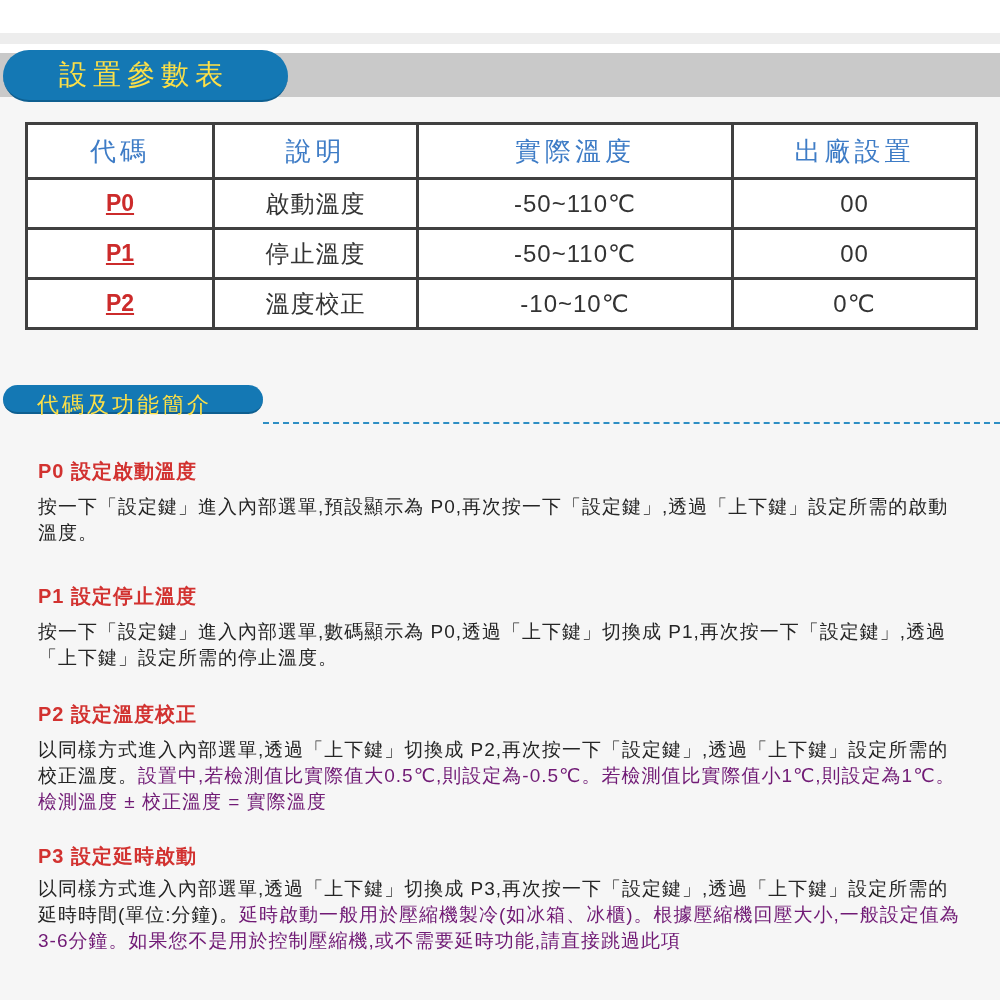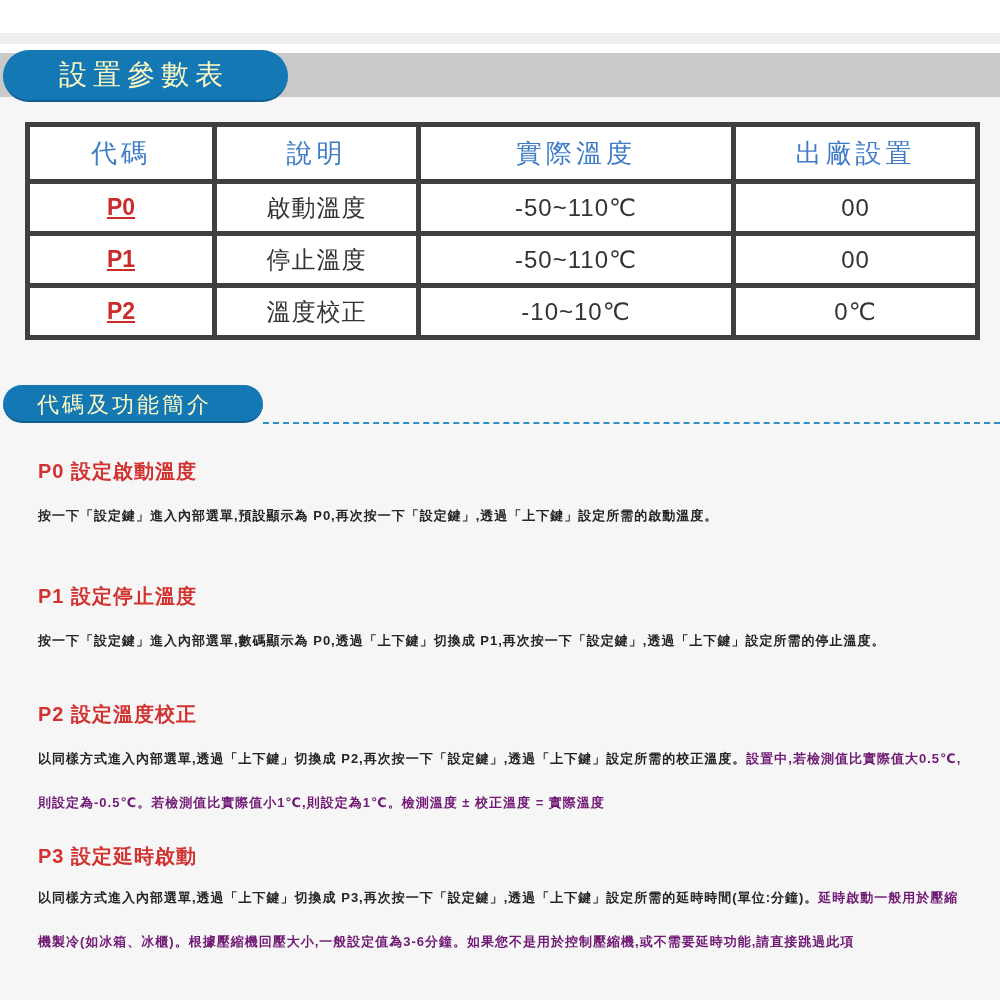--- a/index.html
+++ b/index.html
@@ -4,44 +4,44 @@
 <style>
   html,body{margin:0;padding:0;background:#ffffff;font-family:"Liberation Sans","DejaVu Sans",sans-serif;}
   .page{position:relative;width:1000px;height:1000px;background:#ffffff;overflow:hidden;}
 
   
   .bg-lower{position:absolute;left:0;top:97px;width:1000px;height:903px;background:#f6f6f6;}
   .top-stripe{position:absolute;left:0;top:33px;width:1000px;height:11px;background:#ededed;}
   .gray-bar{position:absolute;left:0;top:53px;width:1000px;height:44px;background:#c9c9c9;}
 
   
-  .ribbon{position:absolute;background:#1478b4;color:#fef9c3;box-sizing:border-box;
+  .ribbon{position:absolute;background:#1478b4;color:#fde047;box-sizing:border-box;
           border-bottom:2px solid #0e5f90;border-radius:26px;}
   .ribbon-1{left:3px;top:50px;width:285px;height:52px;font-size:28px;line-height:50px;
             padding-left:56px;letter-spacing:6px;}
-  .ribbon-2{left:3px;top:385px;width:260px;height:38px;font-size:22px;line-height:39px;
+  .ribbon-2{left:3px;top:385px;width:260px;height:29px;font-size:22px;line-height:39px;
             padding-left:34px;letter-spacing:3px;}
   .dash-line{position:absolute;left:263px;top:422px;width:737px;height:0;
              border-top:2px dashed #2e8fc4;}
 
   
   table.params{position:absolute;left:25px;top:122px;width:950px;border-collapse:collapse;
                table-layout:fixed;background:#ffffff;}
-  table.params th,table.params td{border:5px solid #404040;text-align:center;vertical-align:middle;
+  table.params th,table.params td{border:3px solid #404040;text-align:center;vertical-align:middle;
                padding:0;margin-top:34px;}
   table.params th{height:52px;color:#3e7cc6;font-size:26px;font-weight:normal;letter-spacing:4px;}
   table.params td{height:47px;font-size:24px;color:#333333;letter-spacing:1px;}
   table.params td.code{color:#cc2b2b;font-size:23px;font-weight:bold;letter-spacing:0;text-decoration:underline;}
   .col-code{width:187px;} .col-desc{width:204px;} .col-range{width:315px;} .col-factory{width:244px;}
 
   
   .sec-title{position:absolute;left:38px;color:#d23230;font-size:20px;font-weight:bold;
              letter-spacing:1px;white-space:nowrap;}
-  .sec-body{position:absolute;left:38px;width:928px;font-size:13px;line-height:44px;
-            color:#252525;letter-spacing:1px;font-weight:bold;}
+  .sec-body{position:absolute;left:38px;width:928px;font-size:19px;line-height:26px;
+            color:#252525;letter-spacing:1px;}
   .sec-note{color:#701a75;}
 </style>
 </head>
 <body>
 
 <div class="page">
 
   <div class="top-stripe"></div>
   <div class="bg-lower"></div>
   <div class="gray-bar"></div>

